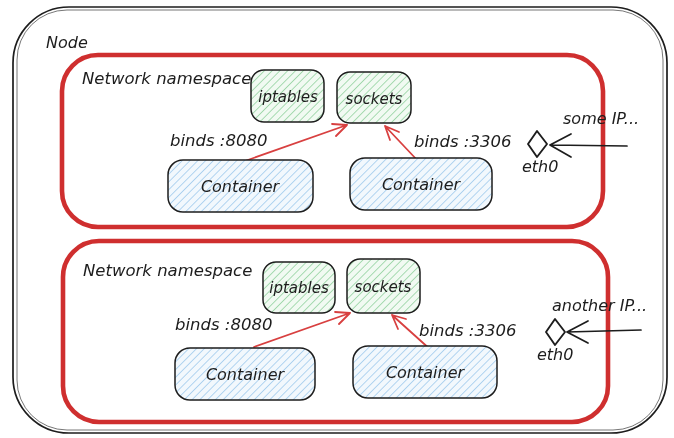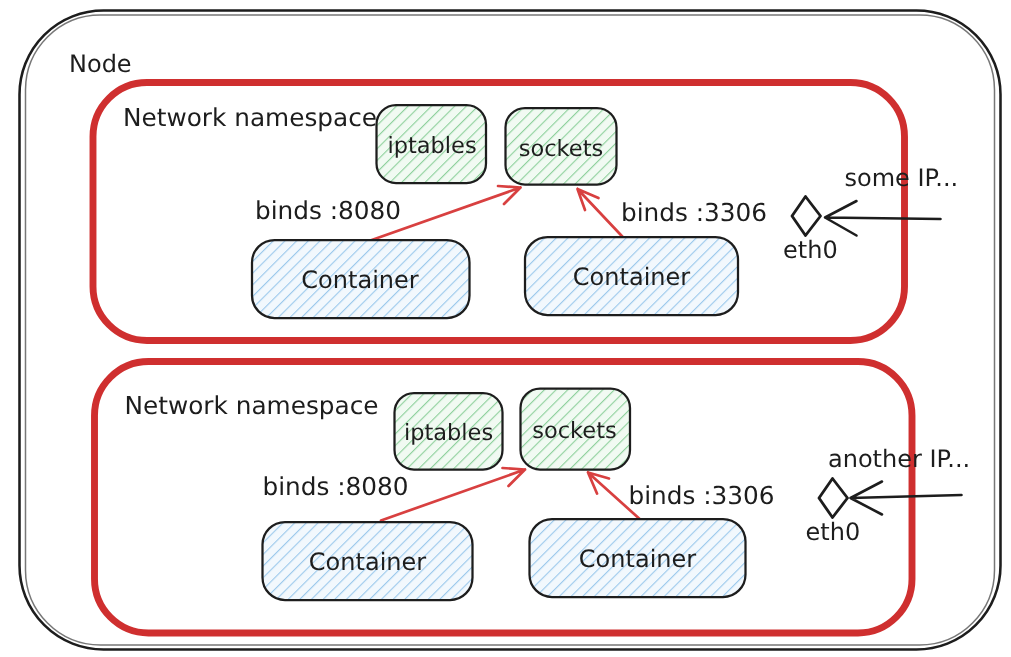--- a/index.html
+++ b/index.html
@@ -1,16 +1,16 @@
 <!DOCTYPE html>
 <html><head>
 <meta charset="utf-8">
 <style>
   html,body{margin:0;padding:0;background:#ffffff;}
-  .stage{width:674px;height:438px;position:relative;overflow:hidden;background:#fff;}
+  .stage{width:674px;height:438px;position:relative;overflow:hidden;background:#fff;font-style:italic;}
   svg{display:block;}
   text{fill:#1d1d1d;font-family:"DejaVu Sans",sans-serif;}
   .lbl{font-size:16px;}
   .lbl-sm{font-size:15px;}
   .lbl-ns{font-size:16.5px;}
   .lbl-bind{font-size:16.5px;}
 </style>
 </head>
 <body>
 

